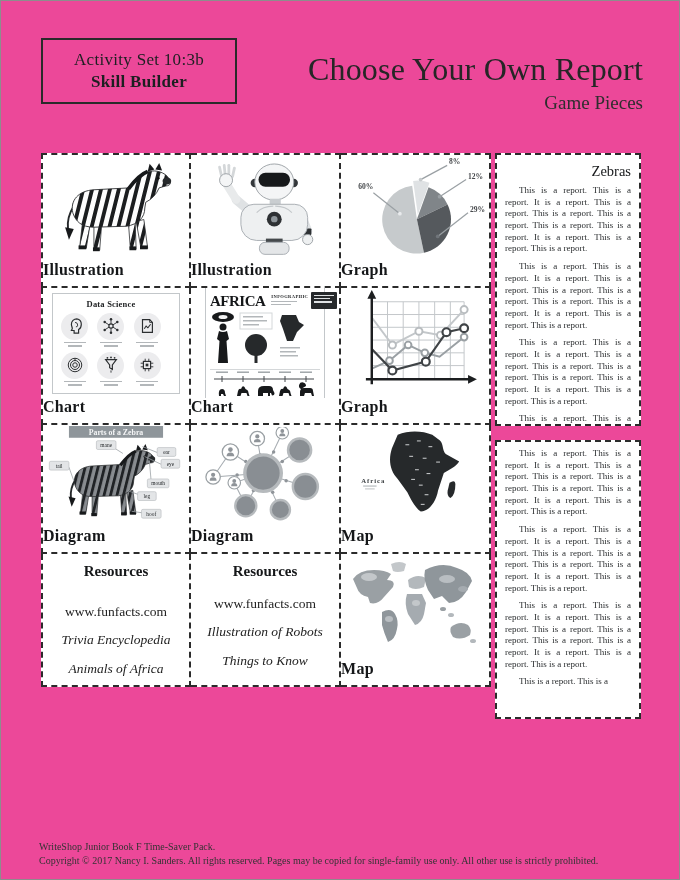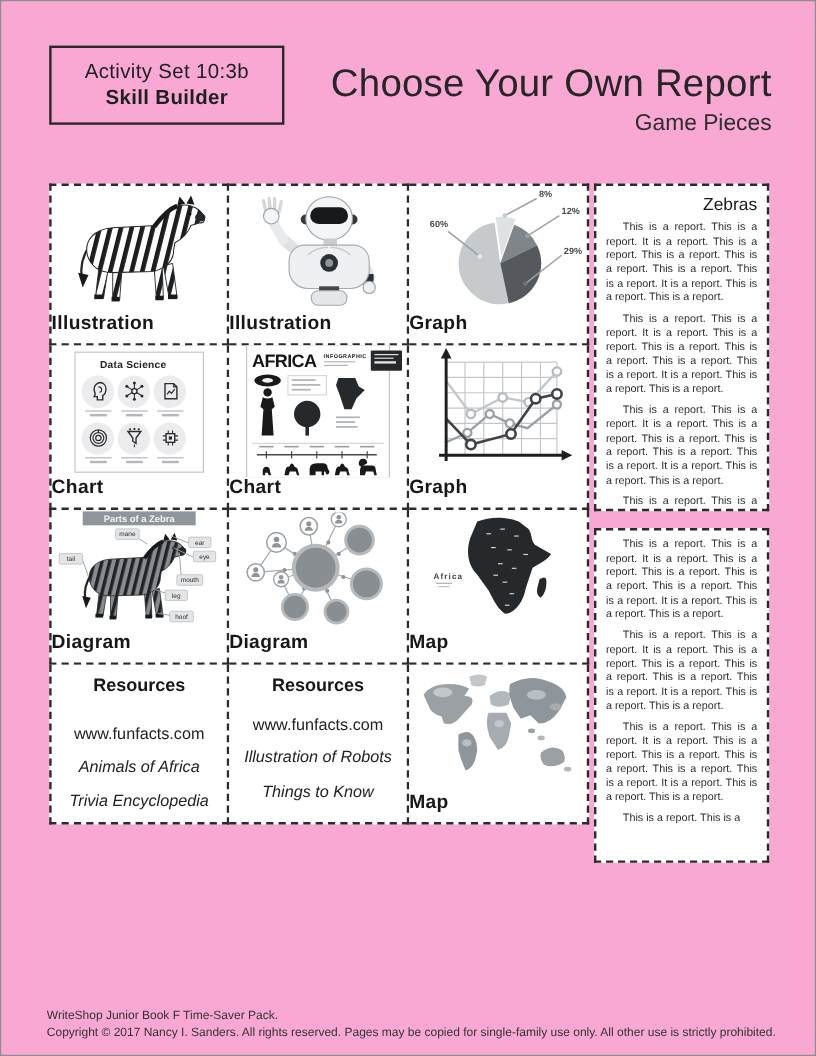--- a/index.html
+++ b/index.html
@@ -1,19 +1,19 @@
 <!DOCTYPE html>
 <html><head>
 <meta charset="utf-8">
 <style>
   html,body{margin:0;padding:0;background:#e9e9e9;}
   .page{
     position:relative;width:680px;height:880px;margin:0 auto;
-    background:#f9a8d4;border:1px solid #8d8d8d;box-sizing:border-box;
-    font-family:Liberation Sans, sans-serif;color:#1d1f21;
+    background:#ec4899;border:1px solid #8d8d8d;box-sizing:border-box;
+    font-family:Liberation Serif, serif;color:#1d1f21;
     overflow:hidden;
   }
   
   .badge-box{
     position:absolute;left:40px;top:37px;width:196px;height:66px;
     border:2px solid #2a2a2a;box-sizing:border-box;
     display:flex;flex-direction:column;align-items:center;justify-content:center;gap:2px;
   }
   .badge-line1{font-size:17px;letter-spacing:.3px;}
   .badge-line2{font-size:17px;font-weight:bold;letter-spacing:.3px;}
@@ -49,21 +49,21 @@
   }
   .report-zebras{top:152px;height:273px;}
   .report-asimov{top:439px;height:279px;}
   .report-title{font-size:14.5px;text-align:right;color:#17191b;margin:2px 0 5px 0;}
   .report-p{
     font-size:9px;line-height:1.3;text-align:justify;color:#2a2d2f;
     text-indent:14px;margin:0 0 6px 0;
   }
   
   .mini-card{background:#fff;border:1px solid #c3c7ca;box-sizing:border-box;}
-  .ds-card{width:108px;padding:5px 15px 7px 5px;}
+  .ds-card{width:128px;padding:5px 15px 7px 5px;}
   .ds-title{font-size:8.5px;font-weight:bold;text-align:center;letter-spacing:.2px;color:#202224;margin-bottom:4px;}
   .ds-grid{display:grid;grid-template-columns:repeat(3,1fr);row-gap:5px;column-gap:3px;}
   .ds-item{display:flex;flex-direction:column;align-items:center;gap:2px;}
   .ds-circ{width:27px;height:27px;border-radius:50%;background:#ececee;display:flex;align-items:center;justify-content:center;}
   .ds-bar{height:1.5px;background:#b3b7ba;}
   .b22{width:22px;}.b14{width:14px;}
   .af-card{width:120px;height:112px;padding:4px;display:flex;flex-direction:column;gap:2px;}
   .af-head{display:flex;gap:3px;align-items:stretch;}
   .af-title{font-size:15px;font-weight:bold;letter-spacing:-.5px;color:#141618;line-height:1;padding-top:2px;}
   .af-div{width:2px;background:#141618;}
@@ -534,22 +534,22 @@
           <rect x="16" y="61" width="14" height="0.9" fill="#9aa0a4"></rect>
             <rect x="18" y="64" width="10" height="0.9" fill="#b3b7ba"></rect>
         </svg>
       </div>
       <div class="card-label">Map</div>
     </div>
 
     <div class="cell c1">
       <div class="res-heading">Resources</div>
       <div class="res-url">www.funfacts.com</div>
+      <div class="res-item">Trivia Encyclopedia</div>
       <div class="res-item">Animals of Africa</div>
-      <div class="res-item">Trivia Encyclopedia</div>
     </div>
 
     <div class="cell res2">
       <div class="res-heading">Resources</div>
       <div class="res-url">www.funfacts.com</div>
       <div class="res-item">Illustration of Robots</div>
       <div class="res-item">Things to Know</div>
     </div>
 
     <div class="cell">

